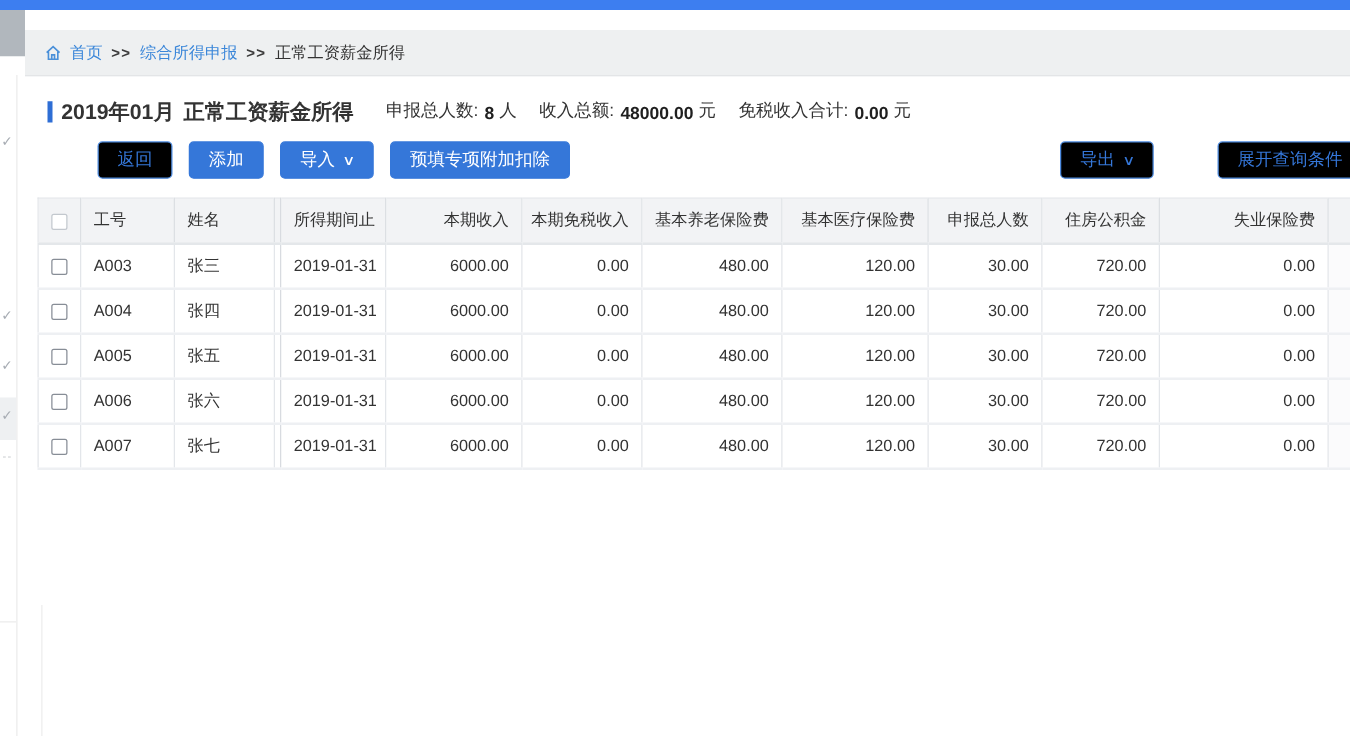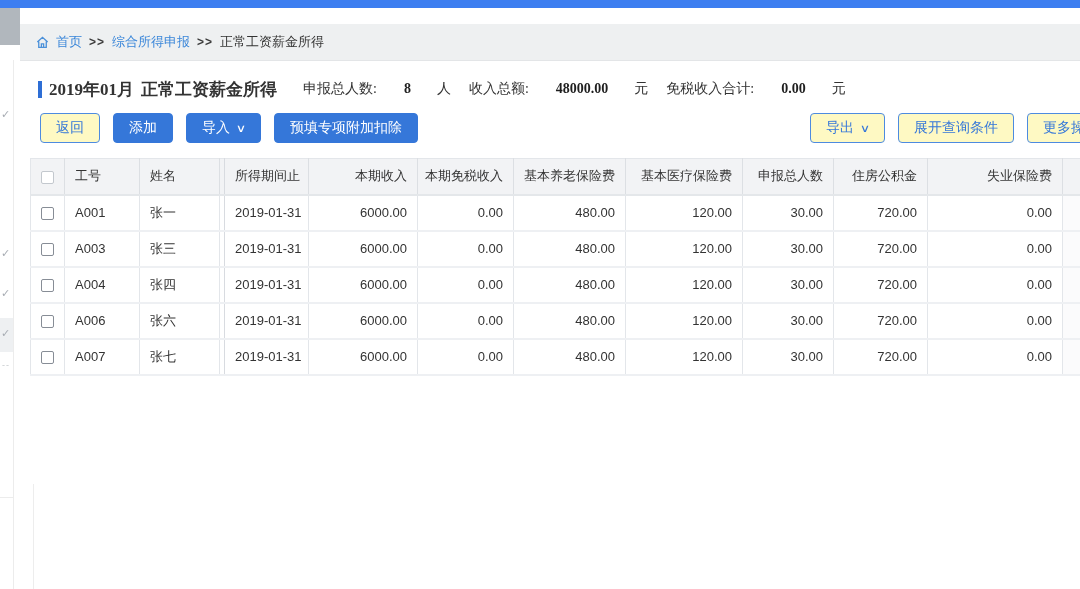--- a/index.html
+++ b/index.html
@@ -23,38 +23,38 @@
 
   
   .breadcrumb-bar { height:37px; background:#eef0f1; border-bottom:1px solid #e3e5e7;
     display:flex; align-items:center; padding-left:15px; font-size:13px; }
   .crumb-link { color:#3a86d9; margin:0 4px; cursor:pointer; }
   .crumb-sep { color:#3c3c3c; margin:0 3px; font-weight:bold; font-size:12px; letter-spacing:1px; }
   .crumb-current { color:#333; margin-left:4px; }
   .home-icon { display:inline-flex; margin-right:2px; }
 
   
-  .title-row { display:flex; align-items:center; margin:15px 0 2px 18px; height:26px;font-family:Liberation Serif, serif; }
+  .title-row { display:flex; align-items:center; margin:15px 0 2px 18px; height:26px; }
   .title-marker { width:4px; height:17px; background:#2e6ed5; margin-right:7px; }
   .page-title { font-size:17px; font-weight:bold; color:#333; }
   .title-gap { display:inline-block; width:7px; }
   .stats { display:flex; align-items:center; margin-left:26px; font-size:14px; }
-  .stat { margin-right:18px; display:flex; align-items:center;gap:22px; }
+  .stat { margin-right:18px; display:flex; align-items:flex-end; }
   .stat-label { color:#333; margin-right:5px; }
   .stat-value { font-weight:bold; color:#1f1f1f; margin-right:4px; }
   .stat-unit { color:#333; }
 
   
   .toolbar-row { position:relative; margin:11px 0 0 20px; height:30px; width:1040px; }
   .btn-group-left { display:flex; gap:13px; }
   .btn-group-right { position:absolute; left:770px; top:0; display:flex; gap:13px; }
   .btn { height:30px; border-radius:4px; font-size:14px; display:inline-flex; align-items:center;
     justify-content:center; padding:0 15px; cursor:pointer; white-space:nowrap; }
   .btn-primary { background:#3577d9; color:#fff; border:1px solid #3577d9; }
-  .btn-outline { background:#fef9c3; color:#3577d9; border:1px solid #4d8be0; }
+  .btn-outline { background:#000000; color:#3577d9; border:1px solid #4d8be0;margin-left:38px; }
   .chev { font-size:11px; margin-left:7px; transform:scaleX(1.3); display:inline-block; }
 
   
   .table-wrap { margin:15px 0 0 10px; }
   table { border-collapse:collapse; table-layout:fixed; width:1050px; font-size:13px;
     border-top:1px solid #e3e6ea; border-left:1px solid #e3e6ea;border-radius:23px; }
   th, td { height:36px; border-right:1px solid #e3e6ea; overflow:hidden; white-space:nowrap; }
   thead th { background:#f2f3f5; border-right:1px solid #dcdfe3; border-bottom:2px solid #e4e7ea;
     font-weight:normal; color:#333; }
   tbody td { background:#fff; border-bottom:2px solid #eef0f3; color:#333; }
@@ -176,35 +176,20 @@
             <th class="cell-right">基本医疗保险费</th>
             <th class="cell-right">申报总人数</th>
             <th class="cell-right">住房公积金</th>
             <th class="cell-right">失业保险费</th>
             <th class="spacer"></th>
           </tr>
         </thead>
         <tbody>
           <tr>
             <td class="cell-center"><span class="cb"></span></td>
-            <td class="cell-left">A001</td>
-            <td class="cell-left">张一</td>
-            <td class="divider"></td>
-            <td class="cell-left">2019-01-31</td>
-            <td class="cell-right">6000.00</td>
-            <td class="cell-right">0.00</td>
-            <td class="cell-right">480.00</td>
-            <td class="cell-right">120.00</td>
-            <td class="cell-right">30.00</td>
-            <td class="cell-right">720.00</td>
-            <td class="cell-right">0.00</td>
-            <td class="spacer"></td>
-          </tr>
-          <tr>
-            <td class="cell-center"><span class="cb"></span></td>
             <td class="cell-left">A003</td>
             <td class="cell-left">张三</td>
             <td class="divider"></td>
             <td class="cell-left">2019-01-31</td>
             <td class="cell-right">6000.00</td>
             <td class="cell-right">0.00</td>
             <td class="cell-right">480.00</td>
             <td class="cell-right">120.00</td>
             <td class="cell-right">30.00</td>
             <td class="cell-right">720.00</td>
@@ -221,20 +206,35 @@
             <td class="cell-right">0.00</td>
             <td class="cell-right">480.00</td>
             <td class="cell-right">120.00</td>
             <td class="cell-right">30.00</td>
             <td class="cell-right">720.00</td>
             <td class="cell-right">0.00</td>
             <td class="spacer"></td>
           </tr>
           <tr>
             <td class="cell-center"><span class="cb"></span></td>
+            <td class="cell-left">A005</td>
+            <td class="cell-left">张五</td>
+            <td class="divider"></td>
+            <td class="cell-left">2019-01-31</td>
+            <td class="cell-right">6000.00</td>
+            <td class="cell-right">0.00</td>
+            <td class="cell-right">480.00</td>
+            <td class="cell-right">120.00</td>
+            <td class="cell-right">30.00</td>
+            <td class="cell-right">720.00</td>
+            <td class="cell-right">0.00</td>
+            <td class="spacer"></td>
+          </tr>
+          <tr>
+            <td class="cell-center"><span class="cb"></span></td>
             <td class="cell-left">A006</td>
             <td class="cell-left">张六</td>
             <td class="divider"></td>
             <td class="cell-left">2019-01-31</td>
             <td class="cell-right">6000.00</td>
             <td class="cell-right">0.00</td>
             <td class="cell-right">480.00</td>
             <td class="cell-right">120.00</td>
             <td class="cell-right">30.00</td>
             <td class="cell-right">720.00</td>

